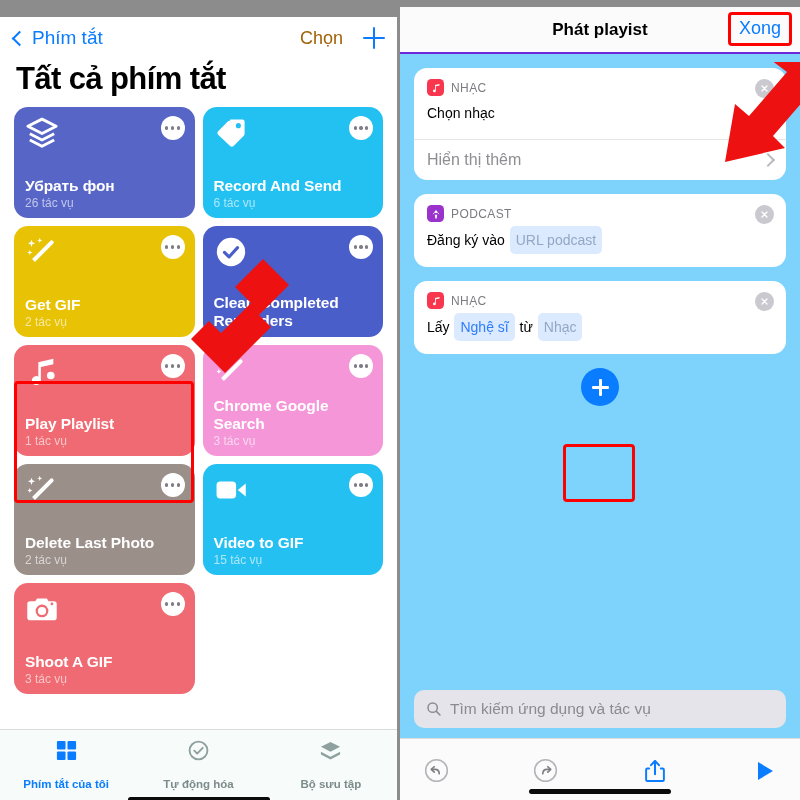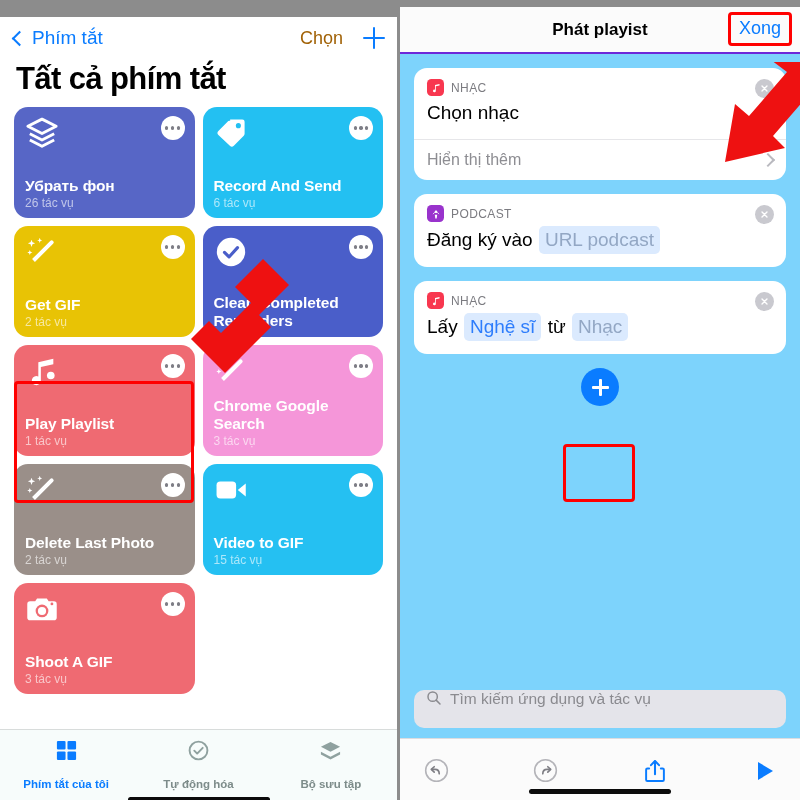--- a/index.html
+++ b/index.html
@@ -110,21 +110,21 @@
   .rbody{position:relative;height:748px;background:#7dd3fc;}
 
   .action{
     background:#fff;border-radius:13px;margin:0 14px 14px 14px;
     position:relative;overflow:hidden;cursor:pointer;
   }
   .action-head{display:flex;align-items:center;gap:7px;padding:11px 13px 0 13px;}
   .app-chip{width:17px;height:17px;border-radius:4.5px;display:flex;align-items:center;justify-content:center;}
   .app-chip svg{width:12px;height:12px;display:block;}
   .app-name{font-size:12px;color:#7b7b80;letter-spacing:.4px;}
-  .action-body{padding:4px 13px 13px 13px;font-size:19px;color:#000;line-height:26px;}
+  .action-body{padding:4px 13px 13px 13px;font-size:14px;color:#000;line-height:26px;}
   .tok{
     background:#dbeafe;border-radius:5px;padding:1px 6px;margin:0 1px;
     display:inline-block;
   }
   .tok-blue{color:#2d7dfc;}
   .tok-grey{color:#93a7c4;}
   .x-close{
     position:absolute;top:11px;right:12px;width:19px;height:19px;border-radius:50%;
     background:#c9c9cf;display:flex;align-items:center;justify-content:center;cursor:pointer;
   }
@@ -145,21 +145,21 @@
   }
   .add-btn::before,.add-btn::after{content:"";position:absolute;background:#fff;border-radius:1px;}
   .add-btn::before{width:17px;height:3px;left:10.5px;top:17.5px;}
   .add-btn::after{height:17px;width:3px;top:10.5px;left:17.5px;}
   #ring-add{left:163px;top:390px;width:72px;height:58px;}
 
   
   .rbottom{position:absolute;left:0;right:0;bottom:0;}
   .searchbar{
     margin:0 14px 10px 14px;height:38px;border-radius:10px;background:#e4e4ea;
-    display:flex;align-items:flex-start;padding:0 12px;gap:8px;cursor:text;
+    display:flex;align-items:center;padding:0 12px;gap:8px;cursor:text;
   }
   .searchbar svg{width:16px;height:16px;display:block;flex:0 0 auto;}
   .search-ph{color:#8a8a8f;font-size:15.5px;}
   .toolbar{
     height:63px;background:#fbfbfb;border-top:1px solid #dcdce0;
     display:flex;align-items:center;padding:0 24px;position:relative;
   }
   .tb-ico{cursor:pointer;display:flex;align-items:center;justify-content:center;}
   .tb-sp{flex:1;}
   .home-ind-r{

